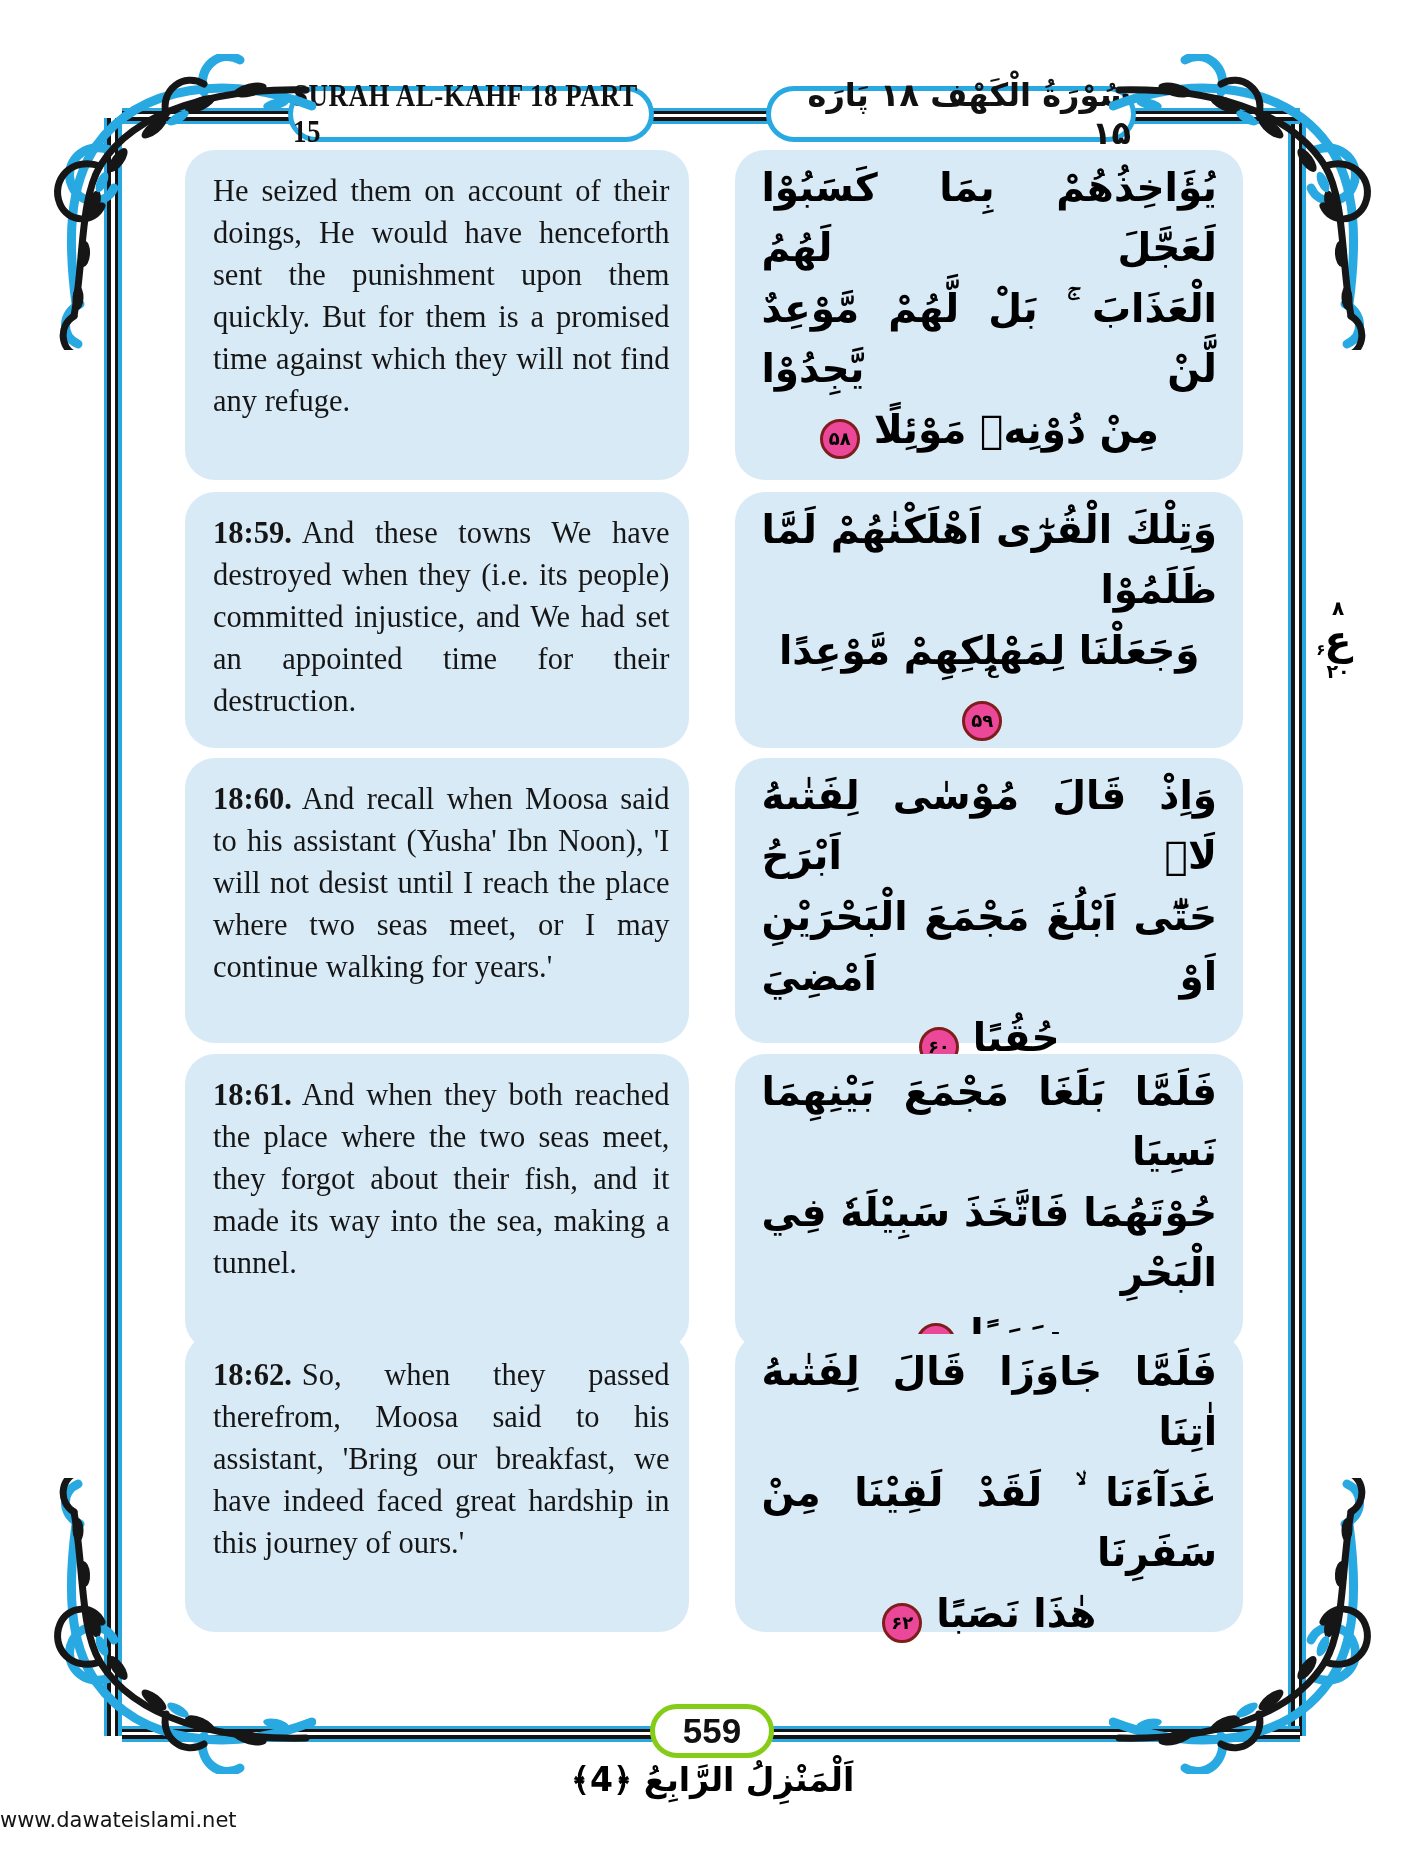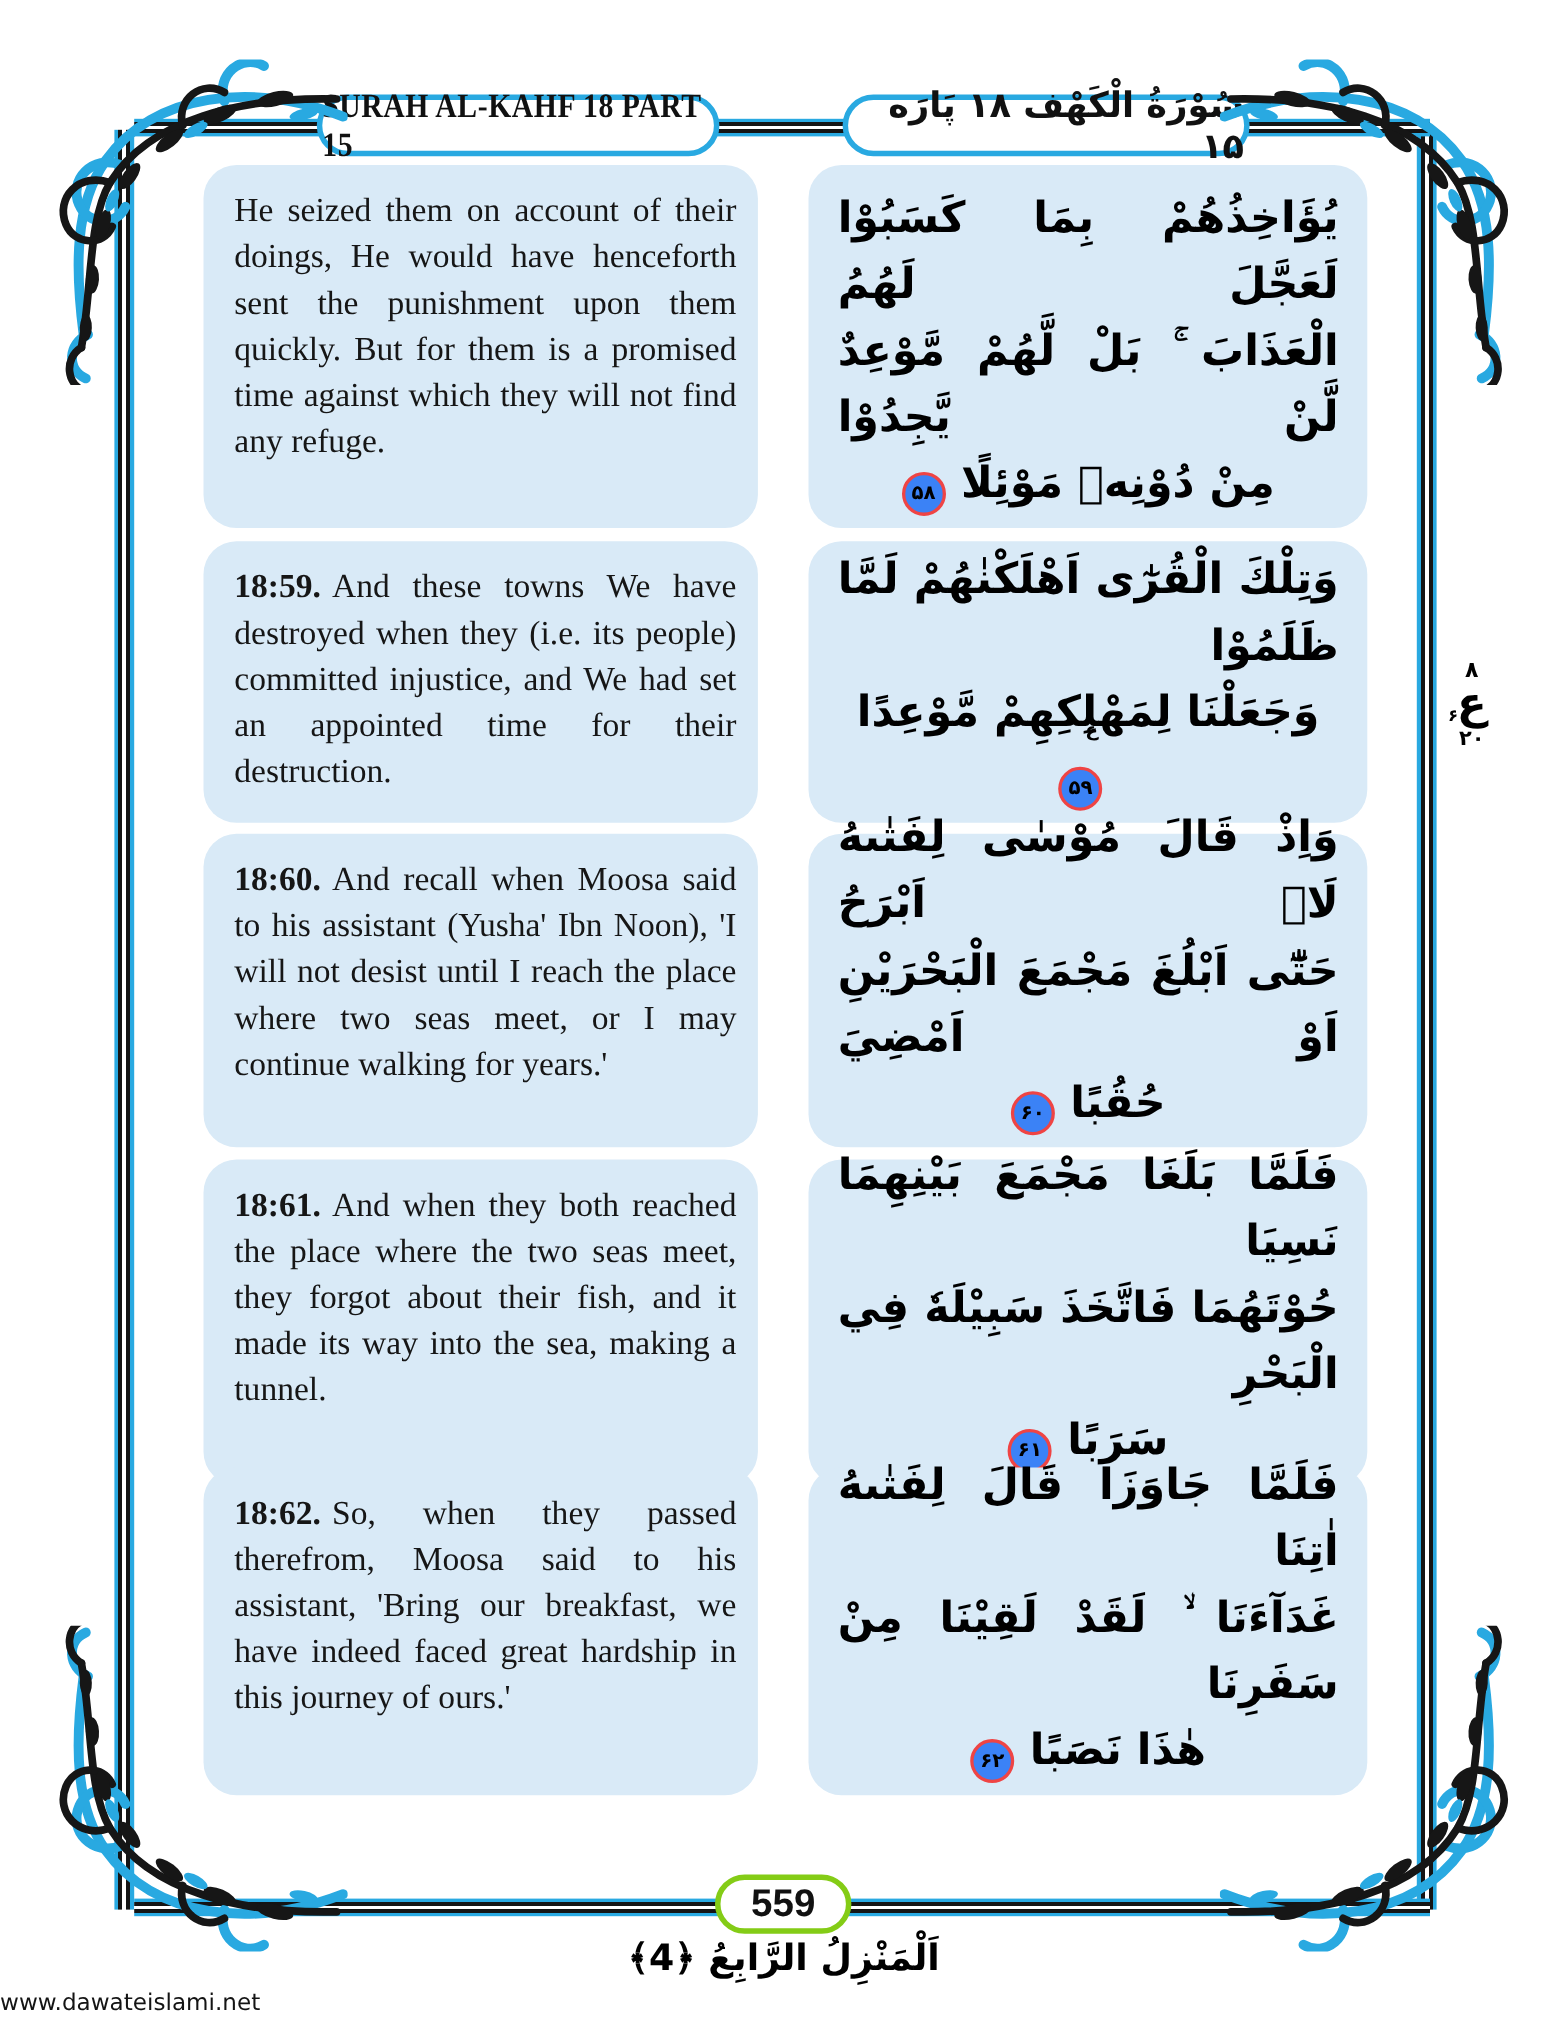--- a/index.html
+++ b/index.html
@@ -67,33 +67,33 @@
     padding:20px 20px 0 28px;
     font-size:30.5px;line-height:42px;color:#161616;
     text-align:justify;
   }
   .eng .ref{font-weight:bold;}
   .eng .ref:not(:empty){margin-right:10px;}
 
   .arb{
     width:518px;box-sizing:border-box;background:#d9eaf7;border-radius:30px;
     padding:8px 26px;direction:rtl;
-    display:flex;flex-direction:column;justify-content:flex-end;
+    display:flex;flex-direction:column;justify-content:flex-start;
     font-family:"DejaVu Sans", sans-serif;font-weight:bold;
     font-size:39px;color:#000;margin-left:36px;
   }
   .ar-line{line-height:1.55;white-space:nowrap;}
   .ar-line.full{text-align:justify;text-align-last:justify;white-space:normal;}
   .ar-line.last{text-align:center;white-space:normal;}
 
   .medallion-wrap{position:relative;display:inline-block;margin-right:14px;vertical-align:middle;}
   .medallion{
     display:inline-flex;align-items:center;justify-content:center;
-    width:40px;height:40px;border:3px solid #ef4444;border-radius:50%;
-    font-size:18px;line-height:1;box-sizing:border-box;background:#3b82f6;
+    width:40px;height:40px;border:3px solid #7f1d1d;border-radius:50%;
+    font-size:18px;line-height:1;box-sizing:border-box;background:#ec4899;
   }
   .ruku-mark{
     position:absolute;top:-24px;right:4px;font-size:17px;line-height:1;
   }
   .ruku-mark:empty{display:none;}
 
   
   .margin-marker{
     position:absolute;left:1310px;top:598px;width:56px;z-index:3;
     display:flex;flex-direction:column;align-items:center;

